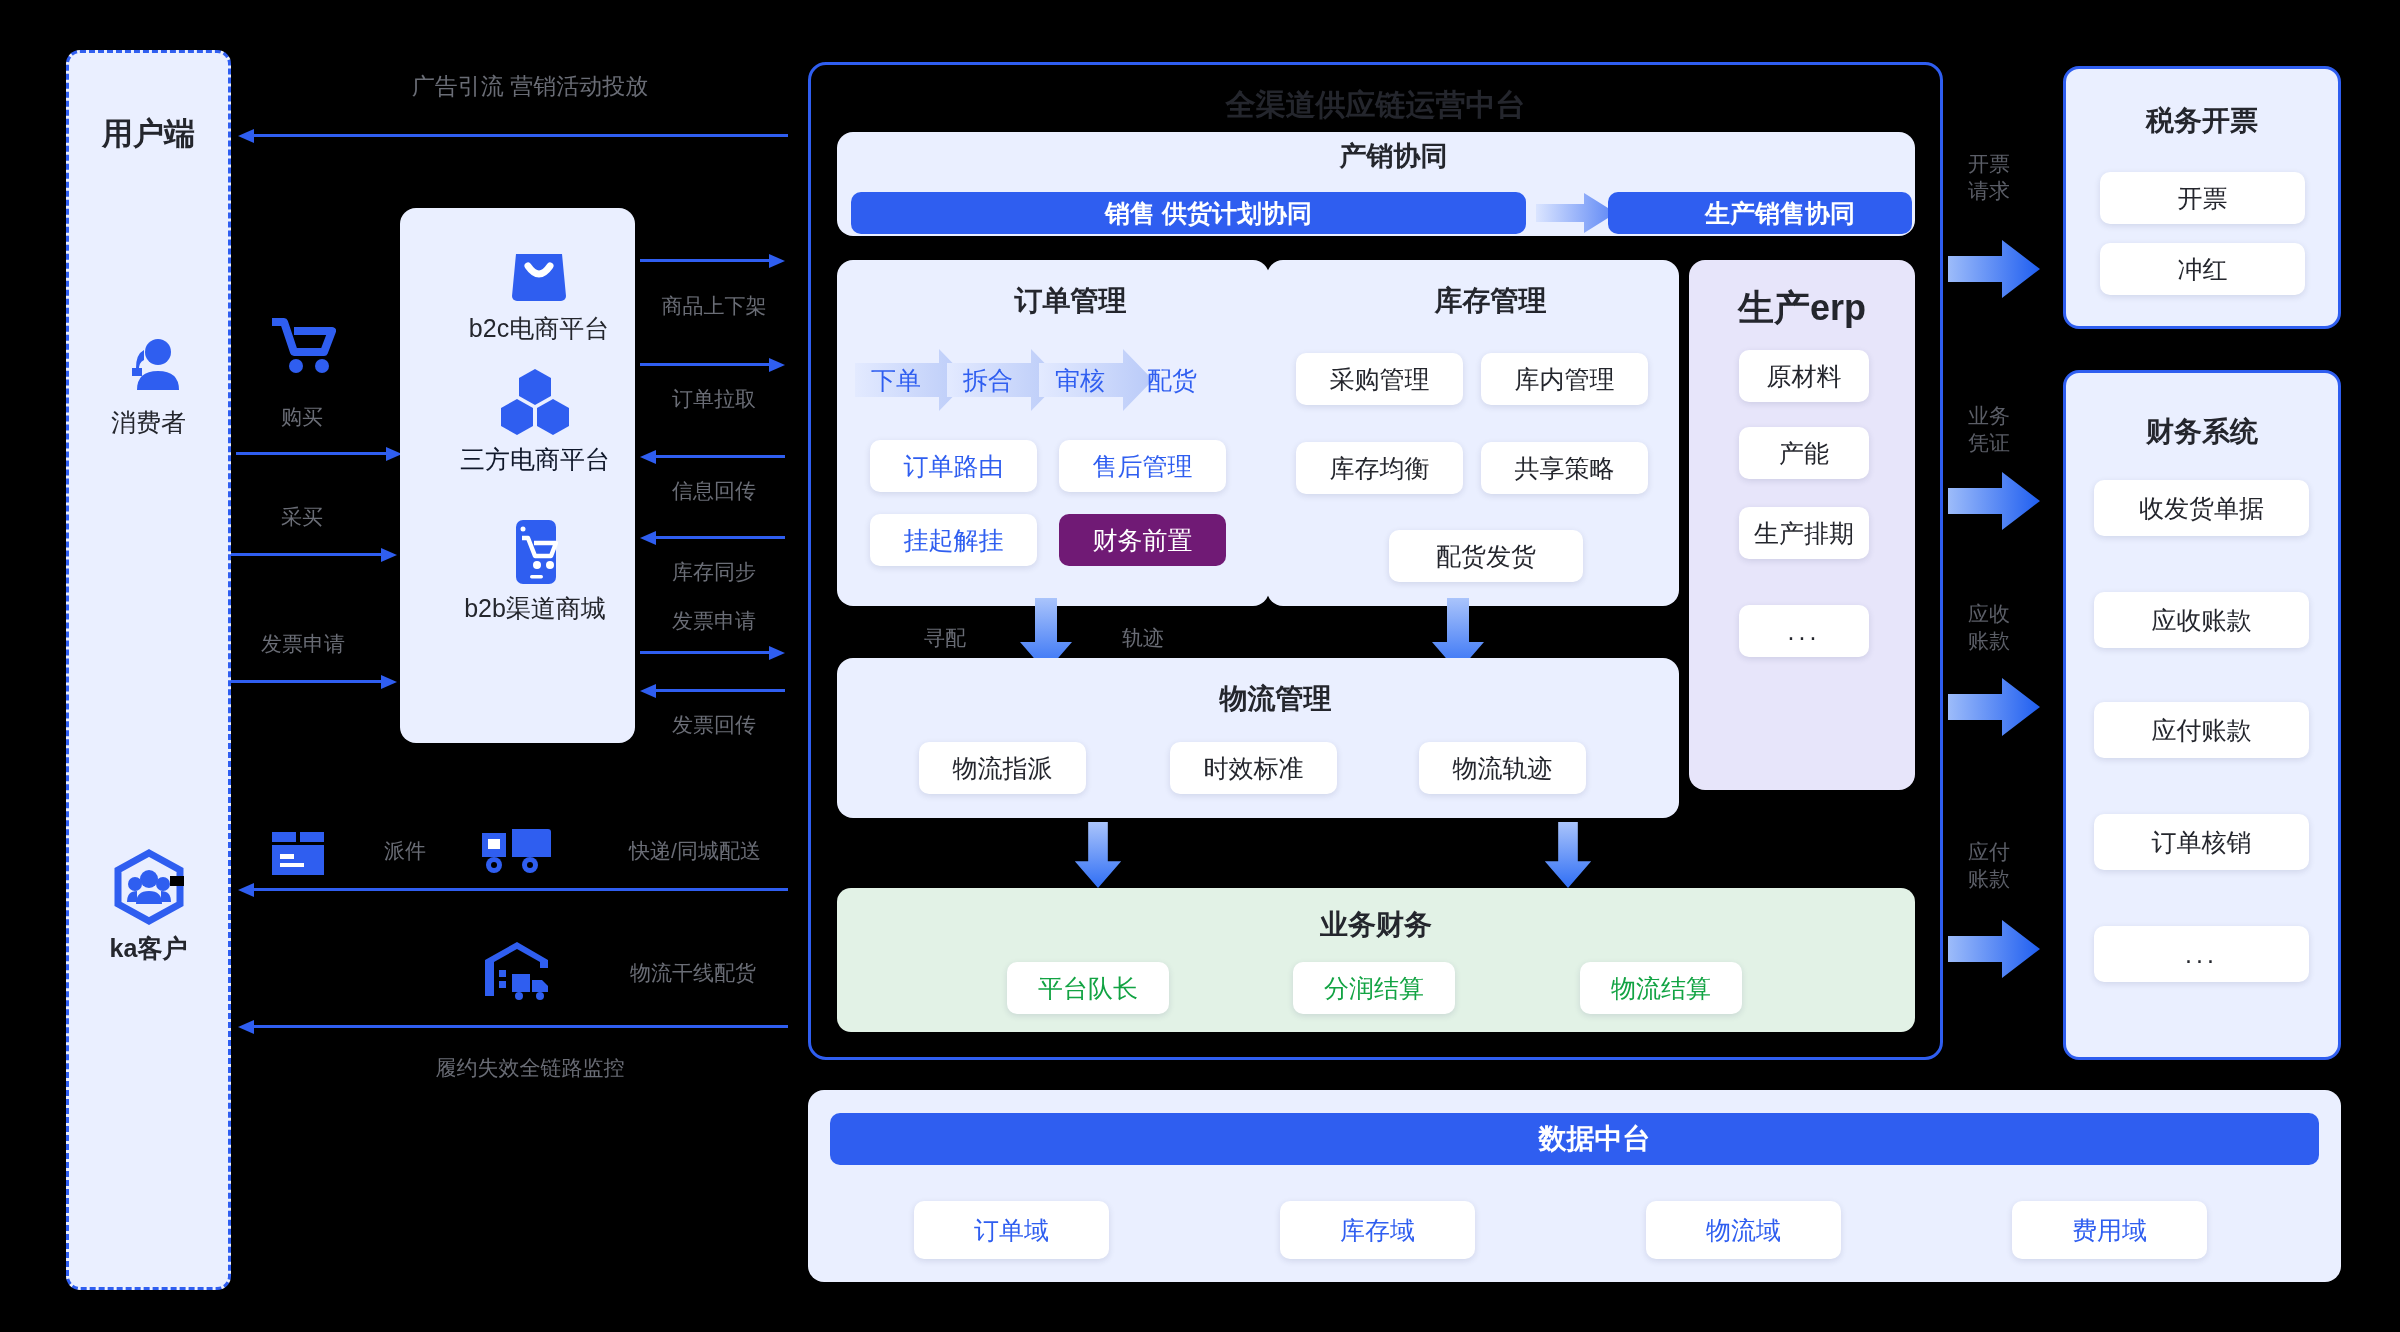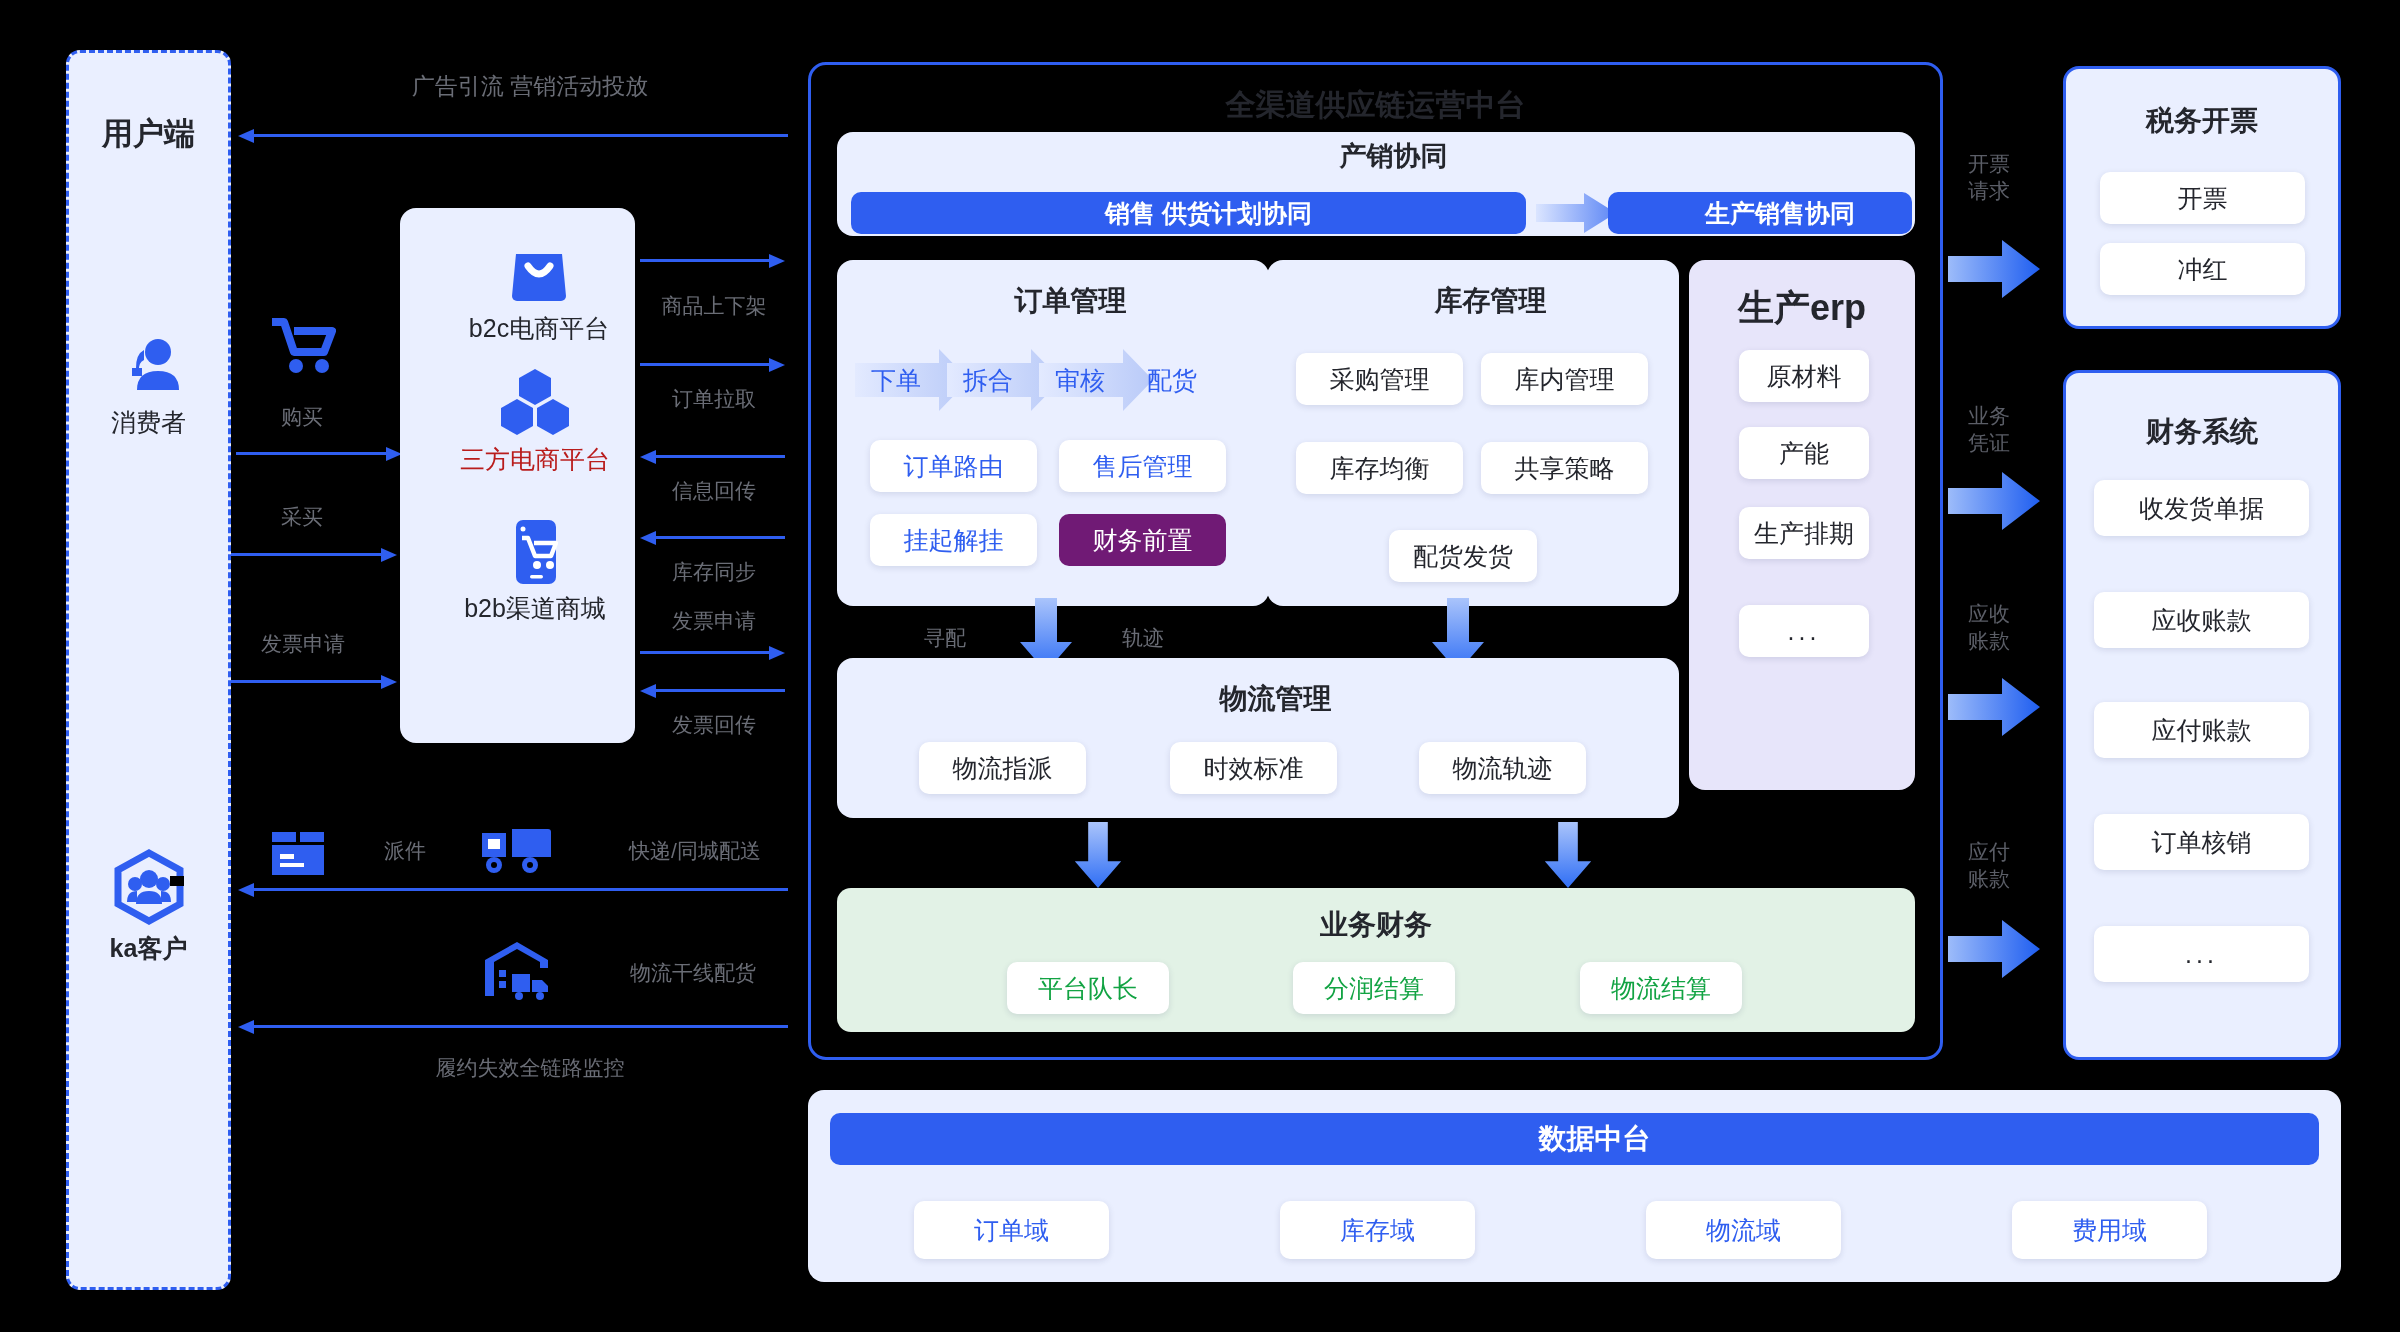--- a/index.html
+++ b/index.html
@@ -134,21 +134,21 @@
       <path d="M20 24 q11 16 22 0" fill="none" stroke="#fff" stroke-width="7" stroke-linecap="round"></path>
     </svg>
     <div style="font-size:25px; color:#24262d;">b2c电商平台</div>
   </div>
   <div style="text-align:center; padding-top:22px;">
     <svg class="ico" width="72" height="68" viewBox="0 0 72 68" style="margin:0 auto 8px;">
       <path d="M36 2 L52 11 L52 29 L36 38 L20 29 L20 11 Z" fill="#2f5ef0"></path>
       <path d="M18 32 L34 41 L34 59 L18 68 L2 59 L2 41 Z" fill="#2f5ef0"></path>
       <path d="M54 32 L70 41 L70 59 L54 68 L38 59 L38 41 Z" fill="#2f5ef0"></path>
     </svg>
-    <div style="font-size:25px; color:#b91c1c;">三方电商平台</div>
+    <div style="font-size:25px; color:#0f172a;">三方电商平台</div>
   </div>
   <div style="text-align:center; padding-top:42px;">
     <svg class="ico" width="58" height="68" viewBox="0 0 58 68" style="margin:0 auto 6px;">
       <rect x="10" y="2" width="40" height="64" rx="7" fill="#2f5ef0"></rect>
       <circle cx="17" cy="11" r="2.5" fill="#fff"></circle>
       <rect x="24" y="57" width="13" height="3.5" rx="1.7" fill="#fff"></rect>
       <path d="M16 20 h6 l7 18 h16 l5 -13 h-22" fill="none" stroke="#fff" stroke-width="4.4" stroke-linejoin="round"></path>
       <circle cx="31" cy="47" r="4" fill="#fff"></circle>
         <circle cx="44" cy="47" r="4" fill="#fff"></circle>
     </svg>
@@ -278,21 +278,21 @@
 <div class="abs chip blue" style="left:870px; top:514px; width:167px; height:52px;">挂起解挂</div>
 <div class="abs chip filled-green" style="left:1059px; top:514px; width:167px; height:52px;">财务前置</div>
 
 <div class="abs panel-plain" style="left:1267px; top:260px; width:412px; height:346px;">
   <div class="subttl" style="font-size:28px; padding-top:22px;">库存管理</div>
 </div>
 <div class="abs chip" style="left:1296px; top:353px; width:167px; height:52px;">采购管理</div>
 <div class="abs chip" style="left:1481px; top:353px; width:167px; height:52px;">库内管理</div>
 <div class="abs chip" style="left:1296px; top:442px; width:167px; height:52px;">库存均衡</div>
 <div class="abs chip" style="left:1481px; top:442px; width:167px; height:52px;">共享策略</div>
-<div class="abs chip" style="left:1389px; top:530px; width:148px; height:52px;">配货发货</div>
+<div class="abs chip" style="left:1389px; top:530px; width:194px; height:52px;">配货发货</div>
 
 <div class="abs" style="left:1689px; top:260px; width:226px; height:530px; background:#e7e5fa; border-radius:16px;">
   <div class="subttl" style="font-size:36px; padding-top:24px;">生产erp</div>
 </div>
 <div class="abs chip" style="left:1739px; top:350px; width:130px; height:52px;">原材料</div>
 <div class="abs chip" style="left:1739px; top:427px; width:130px; height:52px;">产能</div>
 <div class="abs chip" style="left:1739px; top:507px; width:130px; height:52px;">生产排期</div>
 <div class="abs chip" style="left:1739px; top:605px; width:130px; height:52px; letter-spacing:4px;">...</div>
 
 <div class="abs lbl-grey" style="left:900px; top:625px; width:90px;">寻配</div>

